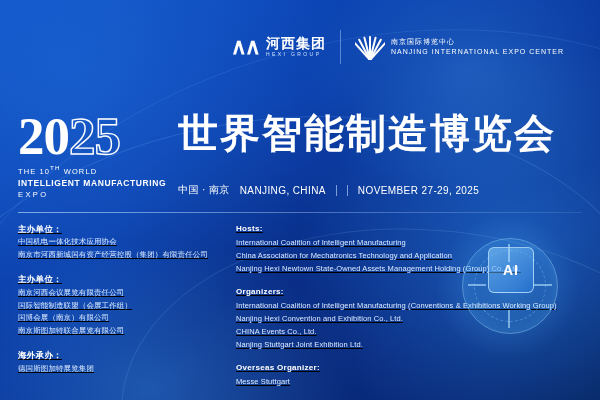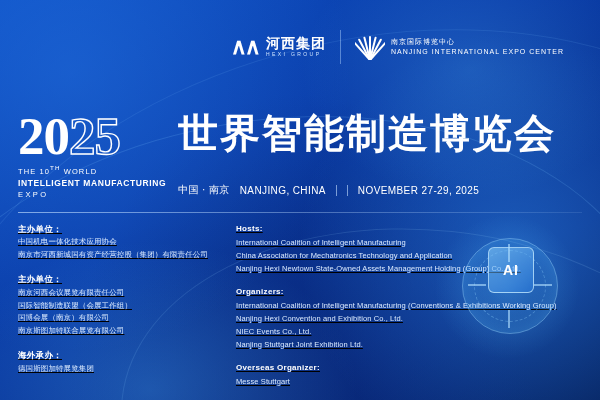--- a/index.html
+++ b/index.html
@@ -372,21 +372,21 @@
       <div class="grp">
         <div class="head">Hosts:</div>
         <div class="line">International Coalition of Intelligent Manufacturing</div>
         <div class="line">China Association for Mechatronics Technology and Application</div>
         <div class="line">Nanjing Hexi Newtown State-Owned Assets Management Holding (Group) Co., Ltd.</div>
       </div>
       <div class="grp">
         <div class="head">Organizers:</div>
         <div class="line">International Coalition of Intelligent Manufacturing (Conventions &amp; Exhibitions Working Group)</div>
         <div class="line">Nanjing Hexi Convention and Exhibition Co., Ltd.</div>
-        <div class="line">NIEC Events Co., Ltd.</div>
+        <div class="line">CHINA Events Co., Ltd.</div>
         <div class="line">Nanjing Stuttgart Joint Exhibition Ltd.</div>
       </div>
       <div class="grp">
         <div class="head">Overseas Organizer:</div>
         <div class="line">Messe Stuttgart</div>
       </div>
     </div>
   </div>
 
   <div class="chip">

